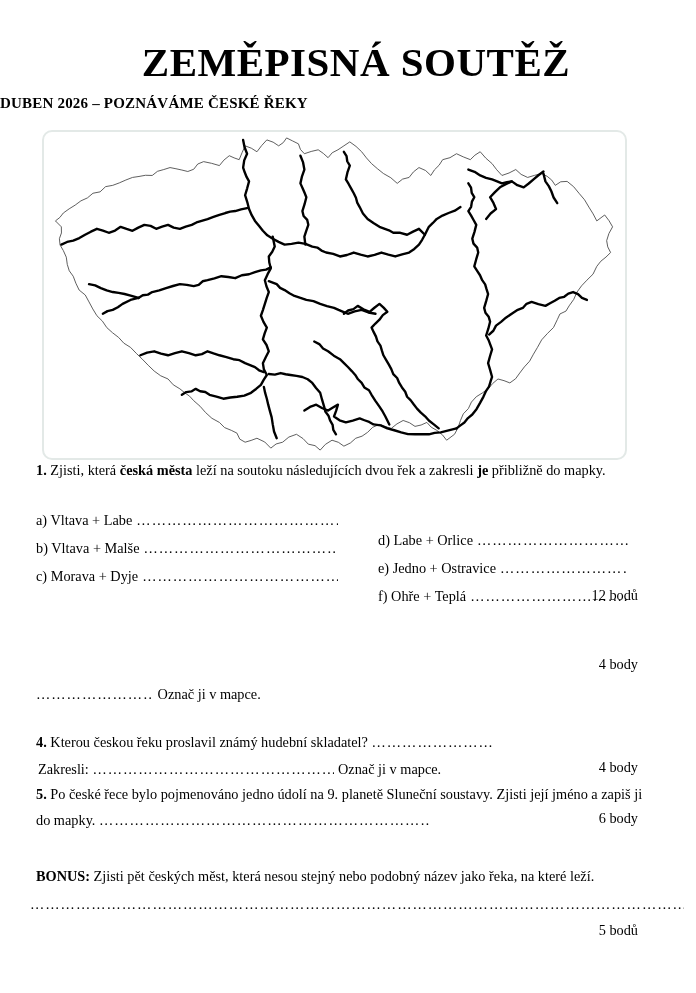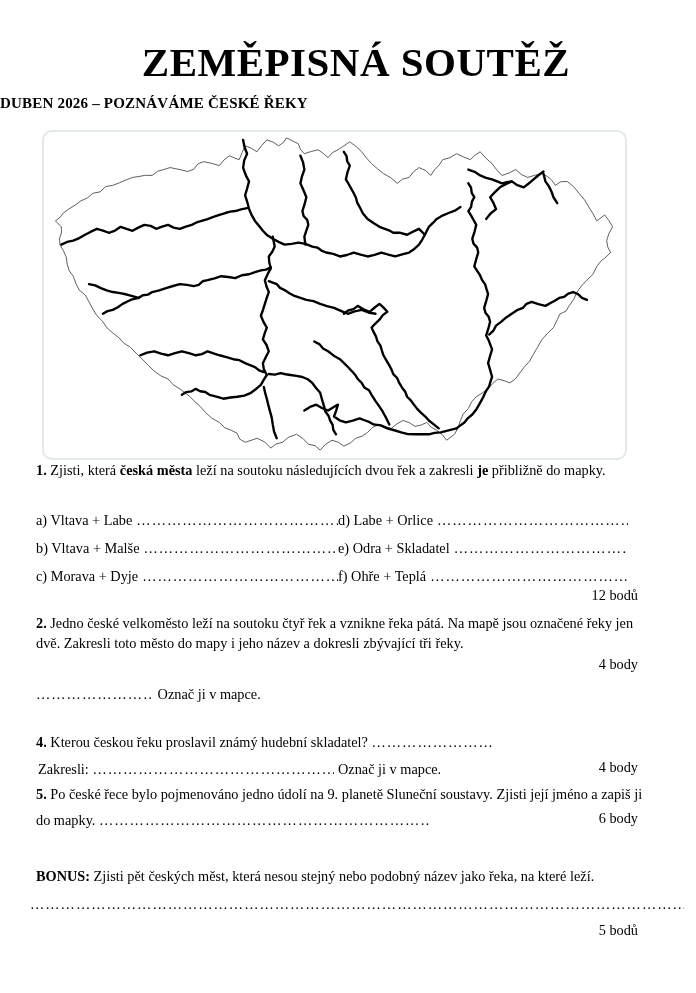--- a/index.html
+++ b/index.html
@@ -23,24 +23,24 @@
     letter-spacing:0.2px;
   }
   .map-box{
     position:absolute;left:42px;top:130px;width:585px;height:330px;
     border:2px solid #e3e9e7;border-radius:10px;
     box-sizing:border-box;background:#fff;
   }
   .map-box svg{position:absolute;left:0;top:0;width:100%;height:100%;}
   .q{position:absolute;left:36px;width:594px;font-size:14.3px;line-height:20px;}
   .nowrap{white-space:nowrap;display:block;}
-  .row{position:absolute;left:36px;width:592px;display:flex;font-size:14.3px;}
+  .row{position:absolute;left:36px;width:592px;display:flex;font-size:14.3px;gap:40px;}
   .cell{display:flex;overflow:hidden;white-space:nowrap;}
   .cell1{width:302px;}
-  .cell2{flex:1;}
+  .cell2{flex:1;margin-top:20px;}
   .lbl{flex:none;padding-right:4px;}
   .dots{flex:1;overflow:hidden;white-space:nowrap;letter-spacing:1px;}
   .dotspan{display:inline-block;overflow:hidden;white-space:nowrap;vertical-align:bottom;letter-spacing:1px;}
   .pts{position:absolute;right:74px;font-size:14.3px;}
   .bonus-dots{
     position:absolute;left:30px;right:28px;top:896px;
     overflow:hidden;white-space:nowrap;font-size:14.3px;letter-spacing:1px;
   }
   b.inlb{font-weight:bold;}
 </style>
@@ -96,42 +96,38 @@
       <span class="dots">………………………………………</span>
     </div>
   </div>
 
   <div class="row" style="top:540px">
     <div class="cell cell1">
       <span class="lbl">b) Vltava + Malše</span>
       <span class="dots">………………………………………</span>
     </div>
     <div class="cell cell2">
-      <span class="lbl">e) Odra + Skladatel</span>
+      <span class="lbl">e) Jedno + Ostravice</span>
       <span class="dots">………………………………………</span>
     </div>
   </div>
 
   <div class="row" style="top:568px">
     <div class="cell cell1">
       <span class="lbl">c) Morava + Dyje</span>
       <span class="dots">………………………………………</span>
     </div>
     <div class="cell cell2">
       <span class="lbl">f) Ohře + Teplá</span>
       <span class="dots">………………………………………</span>
     </div>
   </div>
 
   <span class="pts" style="top:587px">12 bodů</span>
 
-  <div class="q" style="top:613px">
-    <span class="nowrap"><b class="inlb">2.</b><span> Jedno české velkoměsto leží na soutoku čtyř řek a vznikne řeka pátá. Na mapě jsou označené řeky jen</span></span>
-    <span class="nowrap">dvě. Zakresli toto město do mapy i jeho název a dokresli zbývající tři řeky.</span>
-  </div>
   <span class="pts" style="top:656px">4 body</span>
 
   <div class="q" style="top:684px">
     <span class="nowrap"><span class="dotspan" style="width:118px">……………………………</span><span> Označ ji v mapce.</span></span>
   </div>
 
   <div class="q nowrap" style="top:732px">
     <b class="inlb">4.</b><span>  Kterou českou řeku proslavil známý hudební skladatel? </span><span class="dotspan" style="width:122px">………………………</span>
   </div>
   <div class="q nowrap" style="top:759px;left:38px">

